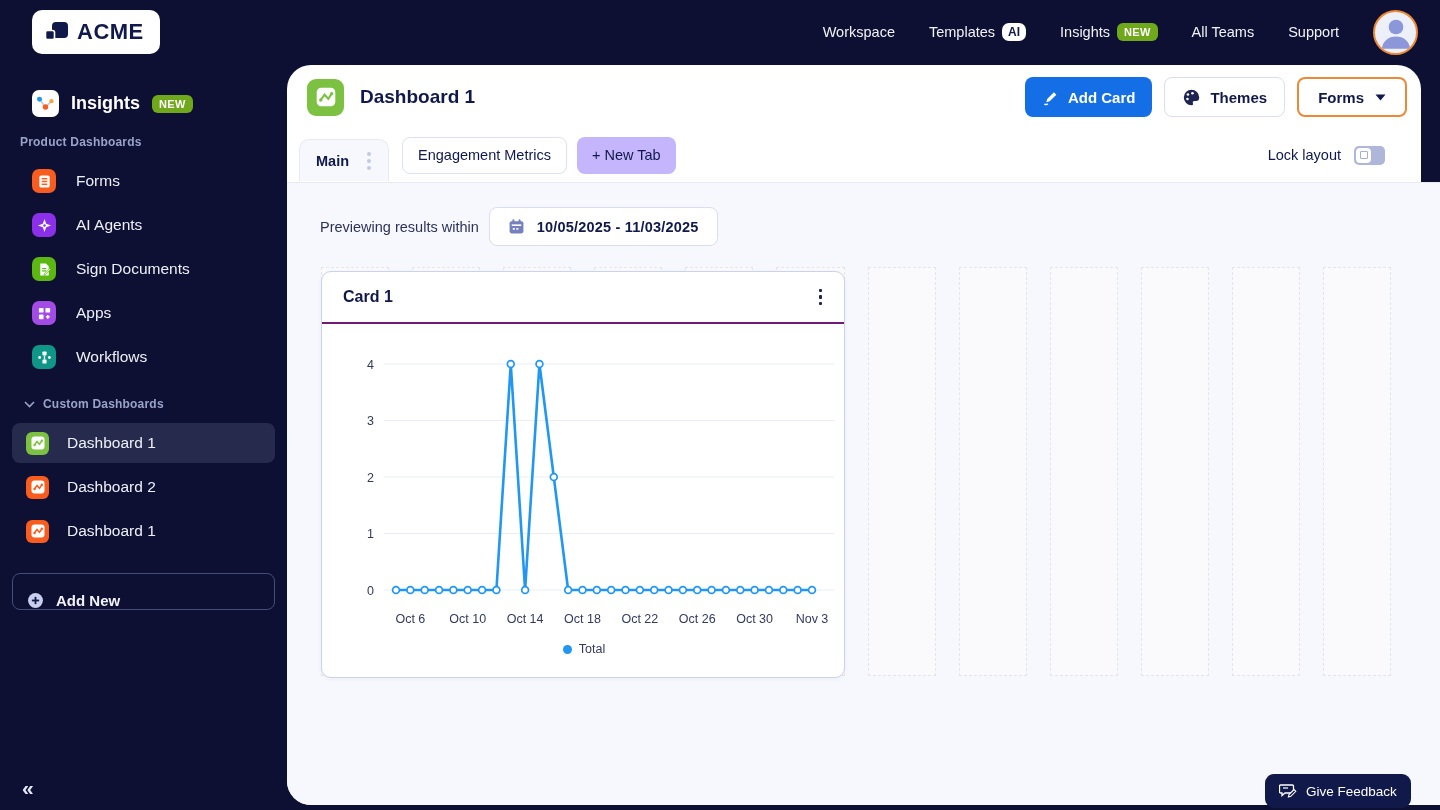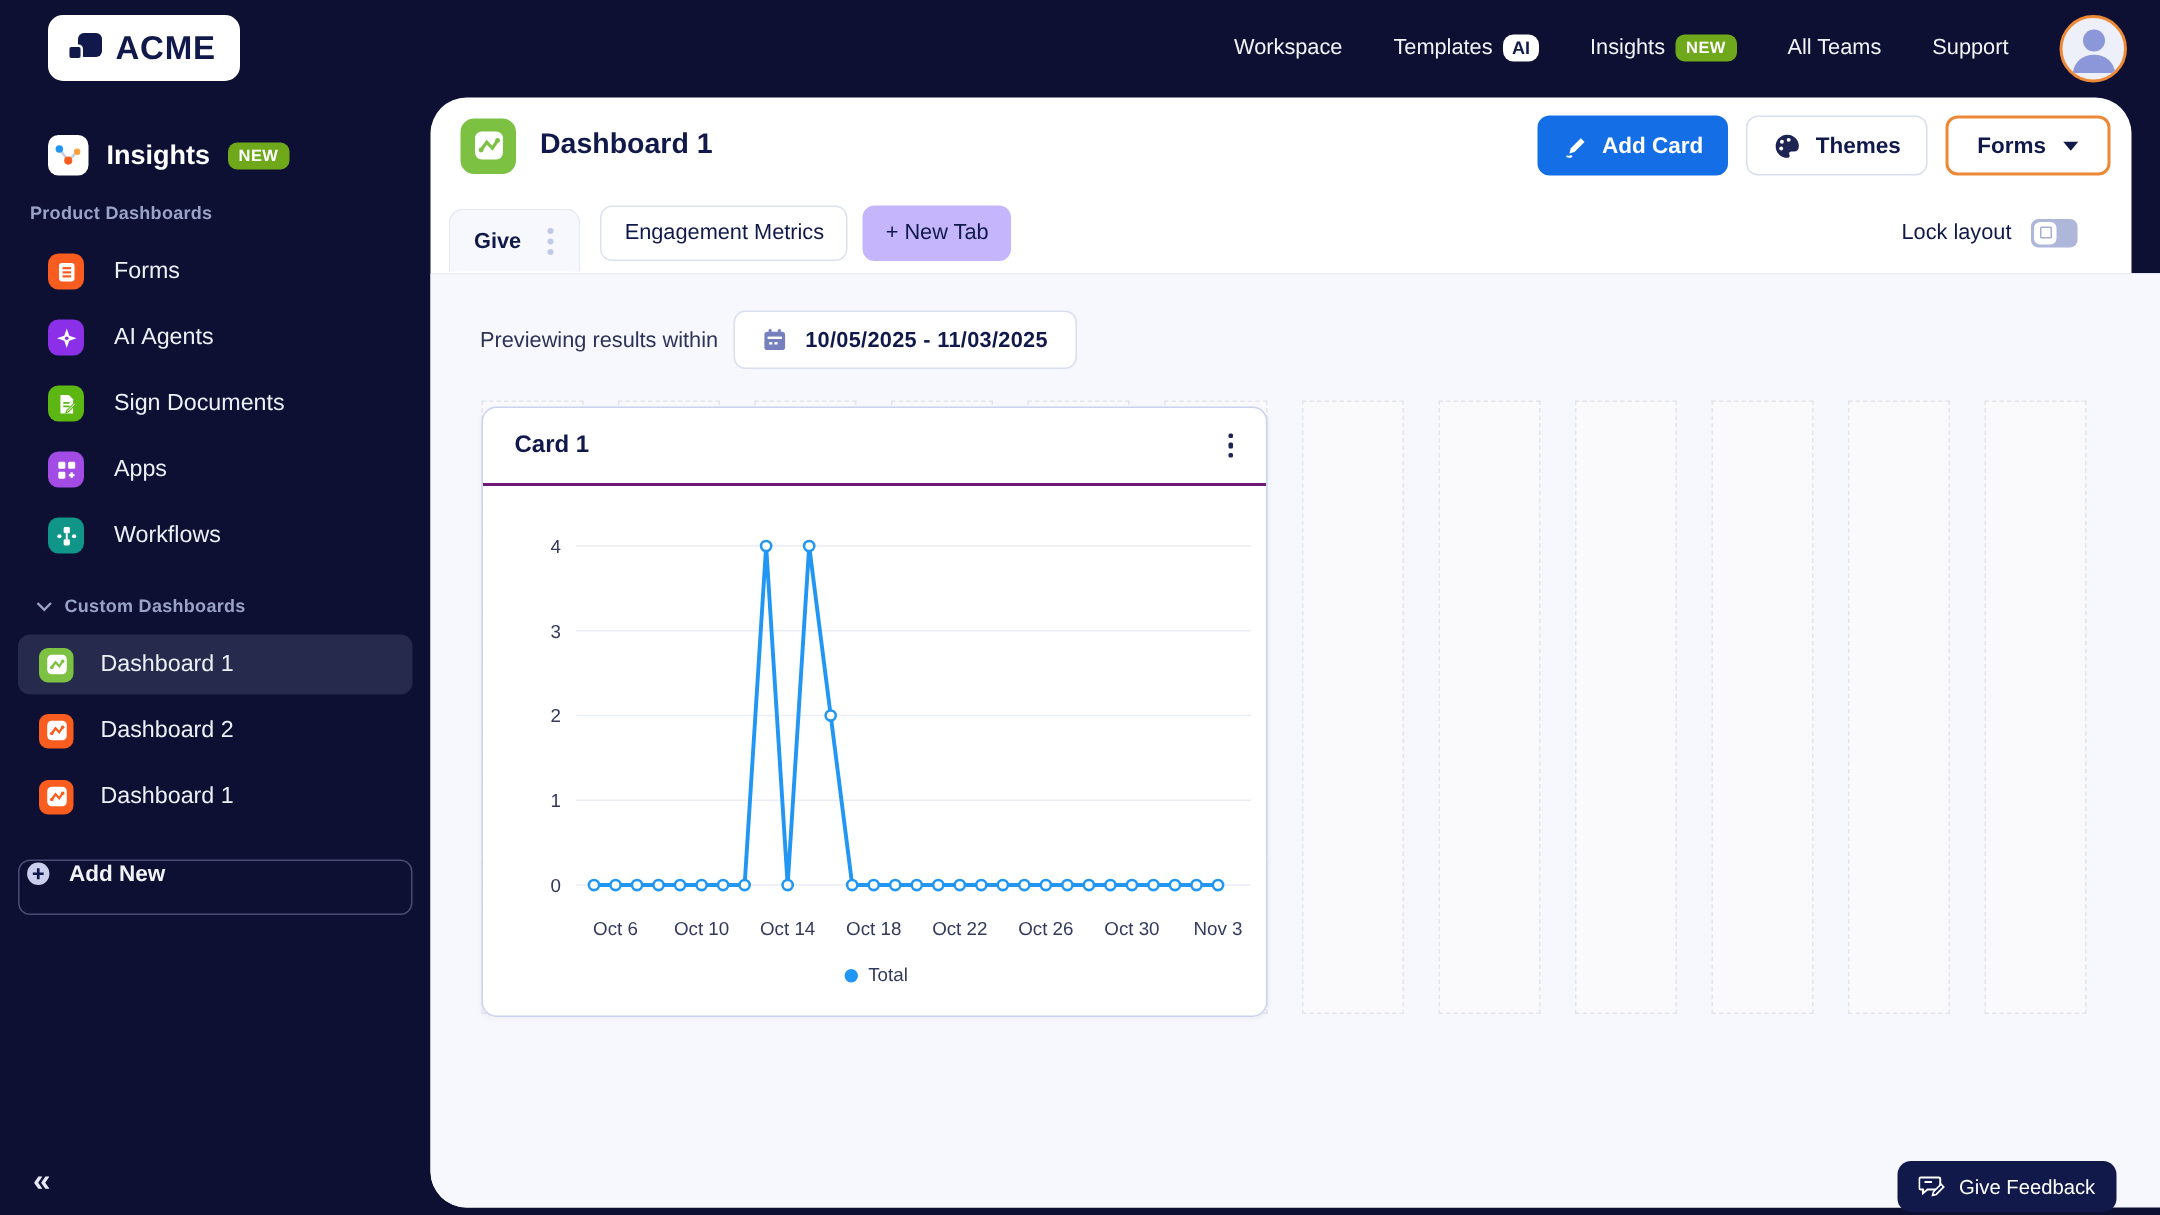--- a/index.html
+++ b/index.html
@@ -25,21 +25,21 @@
   .section-label.custom { display:flex; align-items:center; gap:8px; padding-left:24px; }
   .side-list { margin-top:10px; }
   .side-item { display:flex; align-items:center; gap:20px; height:44px; padding-left:32px; cursor:pointer; }
   .side-item .label { color:#eef0f8; font-size:15.5px; }
   .pi { width:24px; height:24px; border-radius:7px; display:flex; align-items:center; justify-content:center; flex:none; }
   .dash-list { margin-top:12px; padding:0 12px; }
   .dash-item { display:flex; align-items:center; gap:18px; height:40px; border-radius:8px; padding-left:14px; margin-bottom:4px; cursor:pointer; }
   .dash-item.active { background:#262b4e; }
   .dash-item .label { color:#eef0f8; font-size:15.5px; }
   .di { width:23px; height:23px; border-radius:6px; display:flex; align-items:center; justify-content:center; flex:none; }
-  .add-new { margin:22px 12px 0 12px; height:37px; border:1px solid #464c72; border-radius:8px; display:flex; align-items:flex-start; gap:12px; padding-left:4px; cursor:pointer; }
+  .add-new { margin:22px 12px 0 12px; height:37px; border:1px solid #464c72; border-radius:8px; display:flex; align-items:flex-end; gap:12px; padding-left:14px; cursor:pointer; }
   .add-new .label { color:#f2f3f8; font-size:15px; font-weight:bold; }
   .collapse { position:absolute; left:22px; top:712px; color:#e6e8f5; font-size:21px; font-weight:bold; cursor:pointer; }
 
   
   .panel { position:absolute; left:287px; top:65px; width:1134px; height:740px; background:#fff; border-radius:24px; }
   .panel-header { height:64px; display:flex; align-items:center; justify-content:space-between; padding:0 14px 0 20px; }
   .ph-left { display:flex; align-items:center; gap:16px; }
   .dash-big-icon { width:37px; height:37px; border-radius:9px; display:flex; align-items:center; justify-content:center; }
   .page-title { color:#10194a; font-size:19px; font-weight:bold; }
   .ph-right { display:flex; align-items:center; gap:12px; }
@@ -286,21 +286,21 @@
         <span>Forms</span>
         <svg width="11" height="7" viewBox="0 0 11 7">
             <path d="M0.5 0.5h10L5.5 6.5z" fill="#10194a"></path>
           </svg>
       </div>
     </div>
   </div>
 
   <div class="tabrow">
     <div class="tab-active">
-      <span class="label">Give</span>
+      <span class="label">Main</span>
       <span class="kebab light">
           <i></i>
           <i></i>
           <i></i>
         </span>
     </div>
     <div class="tab">Engagement Metrics</div>
     <div class="tab-new">+ New Tab</div>
     <div class="lock-wrap">
       <span class="lock-label">Lock layout</span>

